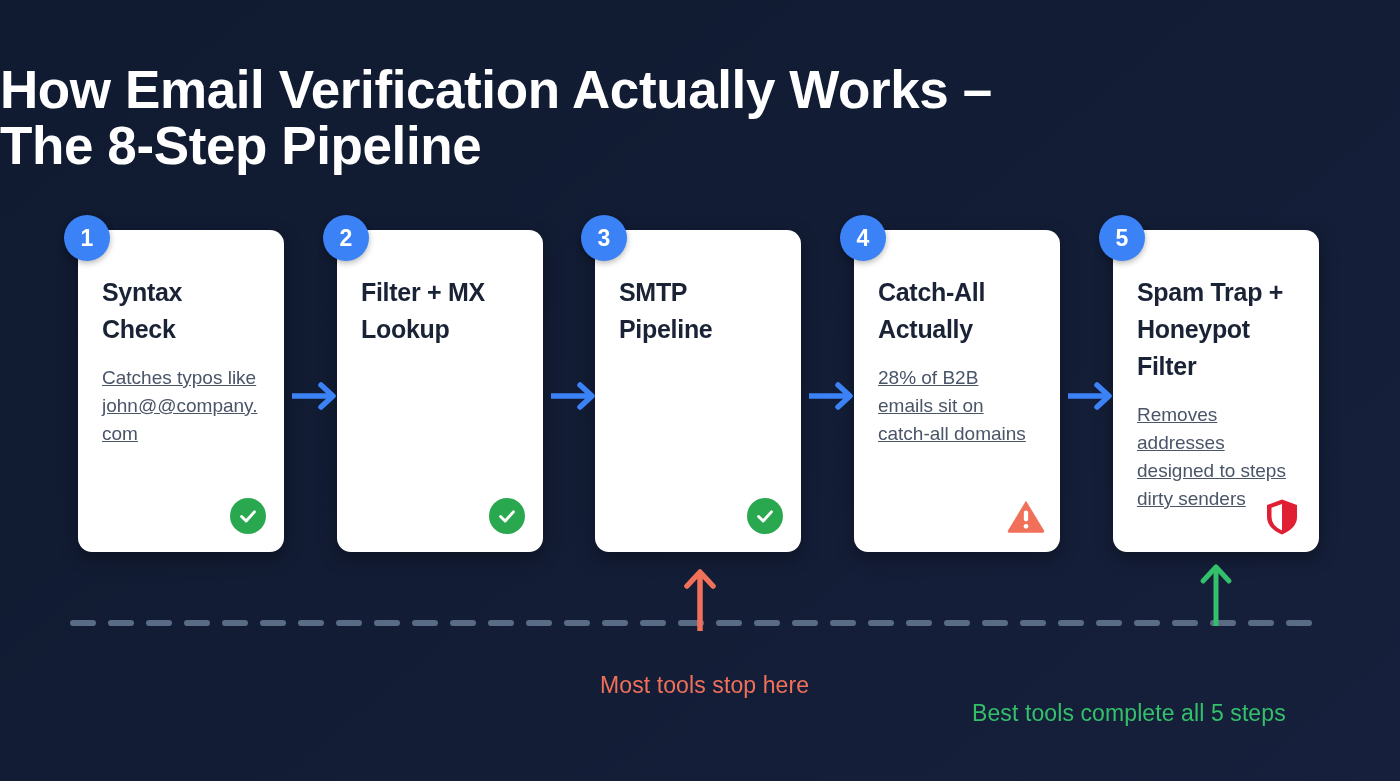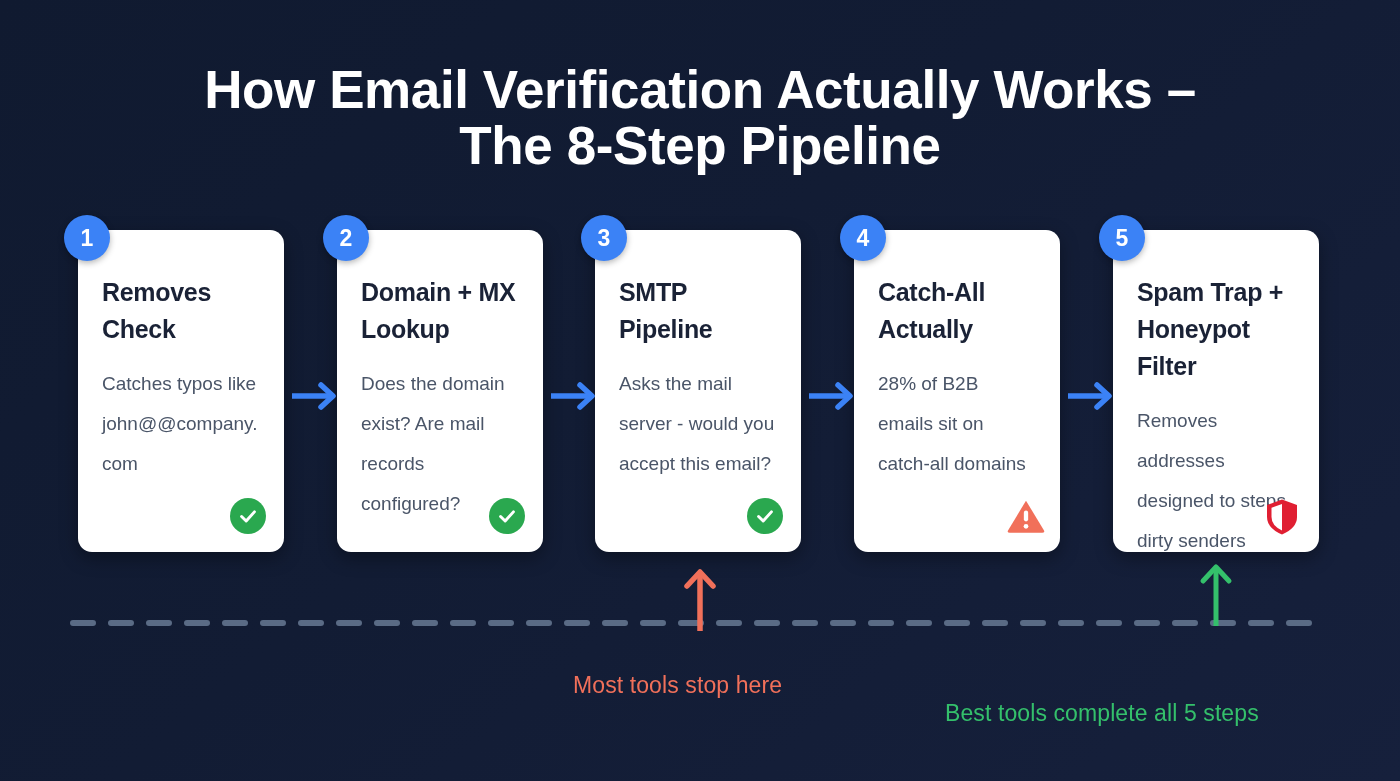--- a/index.html
+++ b/index.html
@@ -23,21 +23,21 @@
     background: linear-gradient(140deg, #101a30 0%, #121c34 45%, #16203c 100%);
     overflow: hidden;
   }
 
   
   .title-block {
     position: absolute;
     top: 62px;
     left: 0;
     width: 1400px;
-    text-align: center;
+    text-align: left;
   }
   .title-line {
     font-family: "Liberation Sans", sans-serif;
     font-weight: bold;
     font-size: 53px;
     line-height: 56px;
     color: #ffffff;
     letter-spacing: -0.4px;
   }
 
@@ -89,23 +89,24 @@
     font-size: 25px;
     line-height: 37px;
     font-weight: bold;
     color: #1a2236;
     letter-spacing: -0.3px;
     margin-bottom: 16px;
   }
 
   .card-desc {
     font-size: 19px;
-    line-height: 40px;
+    line-height: 28px;
     color: #4a5568;
     word-break: break-word;
+    text-decoration: underline;
   }
 
   .card-status {
     position: absolute;
     right: 18px;
     bottom: 18px;
     width: 36px;
     height: 36px;
   }
 
@@ -146,67 +147,66 @@
   
   .anno-arrow { position: absolute; }
   .anno-arrow.orange { left: 680px; top: 565px; width: 40px; height: 66px; }
   .anno-arrow.green  { left: 1196px; top: 560px; width: 40px; height: 66px; }
 
   .anno-label {
     position: absolute;
     font-size: 23px;
     letter-spacing: 0.1px;
     white-space: nowrap;
+    margin-left: 27px;
   }
   .anno-label.orange { color: #f1705a; top: 672px; left: 573px; }
   .anno-label.green  { color: #34c06b; top: 700px; left: 945px; }
 
 </style>
 </head>
 <body>
 
 <div class="canvas">
 
   <div class="title-block">
     <div class="title-line">How Email Verification Actually Works –</div>
     <div class="title-line">The 8-Step Pipeline</div>
   </div>
 
   <div class="cards">
 
     <div class="card c1">
       <div class="badge">1</div>
-      <div class="card-title">Removes Check</div>
+      <div class="card-title">Syntax Check</div>
       <div class="card-desc">Catches typos like john@@company.com</div>
       <div class="card-status">
         <div class="ic-check">
           <svg width="22" height="22" viewBox="0 0 24 24">
               <path d="M5 12.5 L10 17.5 L19 7.5" fill="none" stroke="#ffffff" stroke-width="3.2" stroke-linecap="round" stroke-linejoin="round"></path>
             </svg>
         </div>
       </div>
     </div>
 
     <div class="card c2">
       <div class="badge">2</div>
-      <div class="card-title">Domain + MX Lookup</div>
-      <div class="card-desc">Does the domain exist? Are mail records configured?</div>
+      <div class="card-title">Filter + MX Lookup</div>
       <div class="card-status">
         <div class="ic-check">
           <svg width="22" height="22" viewBox="0 0 24 24">
               <path d="M5 12.5 L10 17.5 L19 7.5" fill="none" stroke="#ffffff" stroke-width="3.2" stroke-linecap="round" stroke-linejoin="round"></path>
             </svg>
         </div>
       </div>
     </div>
 
     <div class="card c3">
       <div class="badge">3</div>
       <div class="card-title">SMTP Pipeline</div>
-      <div class="card-desc">Asks the mail server - would you accept this email?</div>
       <div class="card-status">
         <div class="ic-check">
           <svg width="22" height="22" viewBox="0 0 24 24">
               <path d="M5 12.5 L10 17.5 L19 7.5" fill="none" stroke="#ffffff" stroke-width="3.2" stroke-linecap="round" stroke-linejoin="round"></path>
             </svg>
         </div>
       </div>
     </div>
 
     <div class="card c4">

